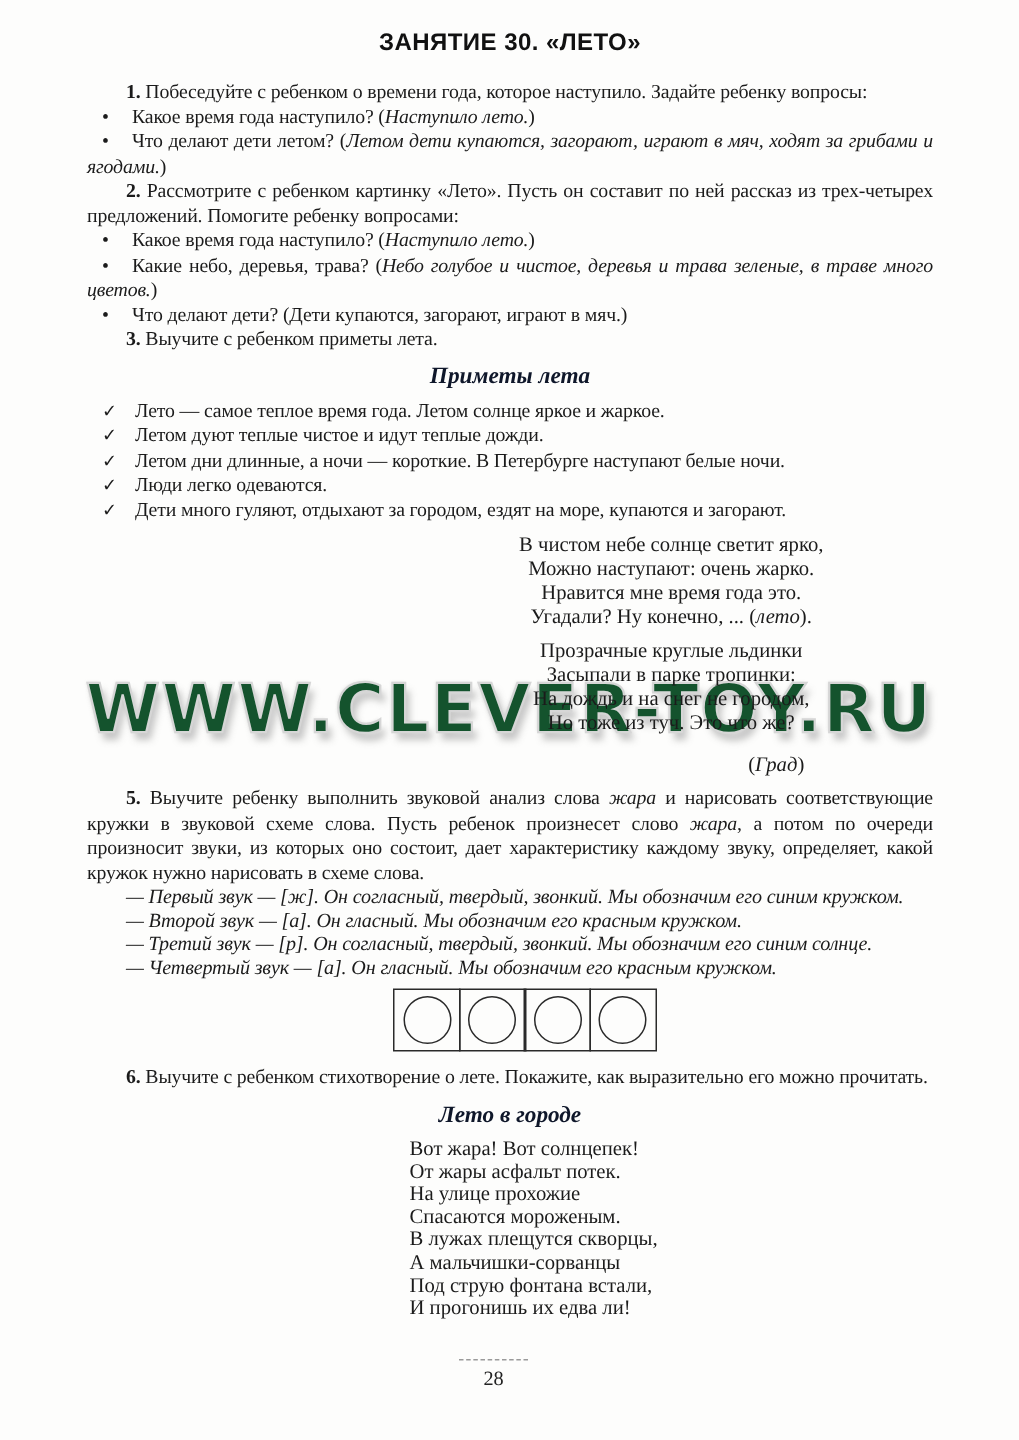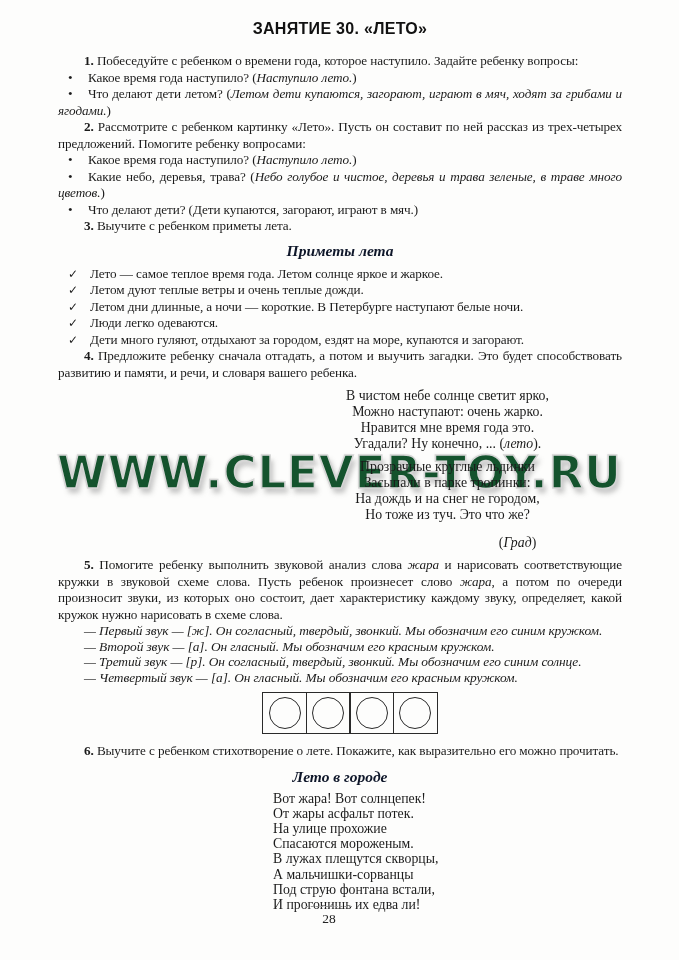--- a/index.html
+++ b/index.html
@@ -61,43 +61,42 @@
 
   <p class="para"><span class="marker">•</span><span>Какое время года наступило? (</span><i>Наступило лето.</i><span>)</span></p>
   <p class="para"><span class="marker">•</span><span>Какие небо, деревья, трава? (</span><i>Небо голубое и чистое, деревья и трава зеленые, в траве много цветов.</i><span>)</span></p>
   <p class="para"><span class="marker">•</span><span>Что делают дети? (Дети купаются, загорают, играют в мяч.)</span></p>
 
   <p class="para ind"><b>3.</b><span> Выучите с ребенком приметы лета.</span></p>
 
   <div class="sec-heading">Приметы лета</div>
 
   <p class="para"><span class="marker check">✓</span><span>Лето — самое теплое время года. Летом солнце яркое и жаркое.</span></p>
-  <p class="para"><span class="marker check">✓</span><span>Летом дуют теплые ветры и очень теплые дожди.</span></p>
+  <p class="para"><span class="marker check">✓</span><span>Летом дуют теплые чистое и идут теплые дожди.</span></p>
   <p class="para"><span class="marker check">✓</span><span>Летом дни длинные, а ночи — короткие. В Петербурге наступают белые ночи.</span></p>
   <p class="para"><span class="marker check">✓</span><span>Люди легко одеваются.</span></p>
   <p class="para"><span class="marker check">✓</span><span>Дети много гуляют, отдыхают за городом, ездят на море, купаются и загорают.</span></p>
 
-  <p class="para ind"><b>4.</b><span> Предложите ребенку сначала отгадать, а потом и выучить загадки. Это будет способствовать развитию и памяти, и речи, и словаря вашего ребенка.</span></p>
 
   <div class="verse">
     <div class="vline">В чистом небе солнце светит ярко,</div>
     <div class="vline">Можно наступают: очень жарко.</div>
     <div class="vline">Нравится мне время года это.</div>
     <div class="vline"><span>Угадали? Ну конечно, ... (</span><i>лето</i><span>).</span></div>
   </div>
 
   <div class="verse">
     <div class="vline">Прозрачные круглые льдинки</div>
     <div class="vline">Засыпали в парке тропинки:</div>
     <div class="vline">На дождь и на снег не городом,</div>
     <div class="vline">Но тоже из туч. Это что же?</div>
     <div class="vline ans"><span>(</span><i>Град</i><span>)</span></div>
   </div>
 
-  <p class="para ind mt6"><b>5.</b><span> Помогите ребенку выполнить звуковой анализ слова </span><i>жара</i><span> и нарисовать соответствующие кружки в звуковой схеме слова. Пусть ребенок произнесет слово </span><i>жара</i><span>, а потом по очереди произносит звуки, из которых оно состоит, дает характеристику каждому звуку, определяет, какой кружок нужно нарисовать в схеме слова.</span></p>
+  <p class="para ind mt6"><b>5.</b><span> Выучите ребенку выполнить звуковой анализ слова </span><i>жара</i><span> и нарисовать соответствующие кружки в звуковой схеме слова. Пусть ребенок произнесет слово </span><i>жара</i><span>, а потом по очереди произносит звуки, из которых оно состоит, дает характеристику каждому звуку, определяет, какой кружок нужно нарисовать в схеме слова.</span></p>
 
   <p class="sound-line">— Первый звук — [ж]. Он согласный, твердый, звонкий. Мы обозначим его синим кружком.</p>
   <p class="sound-line">— Второй звук — [а]. Он гласный. Мы обозначим его красным кружком.</p>
   <p class="sound-line">— Третий звук — [р]. Он согласный, твердый, звонкий. Мы обозначим его синим солнце.</p>
   <p class="sound-line">— Четвертый звук — [а]. Он гласный. Мы обозначим его красным кружком.</p>
 
   <div class="scheme">
     <div class="cell">
         <div class="circle"></div>
       </div>

